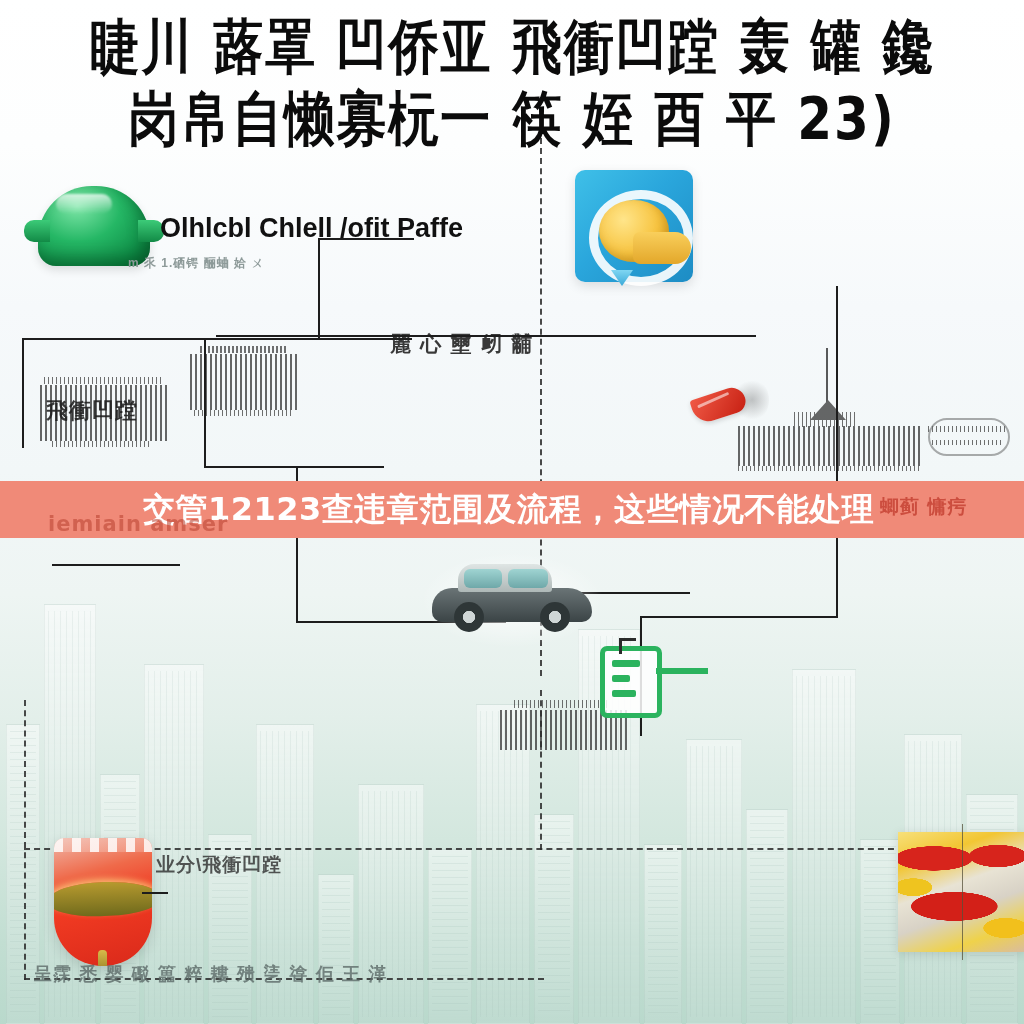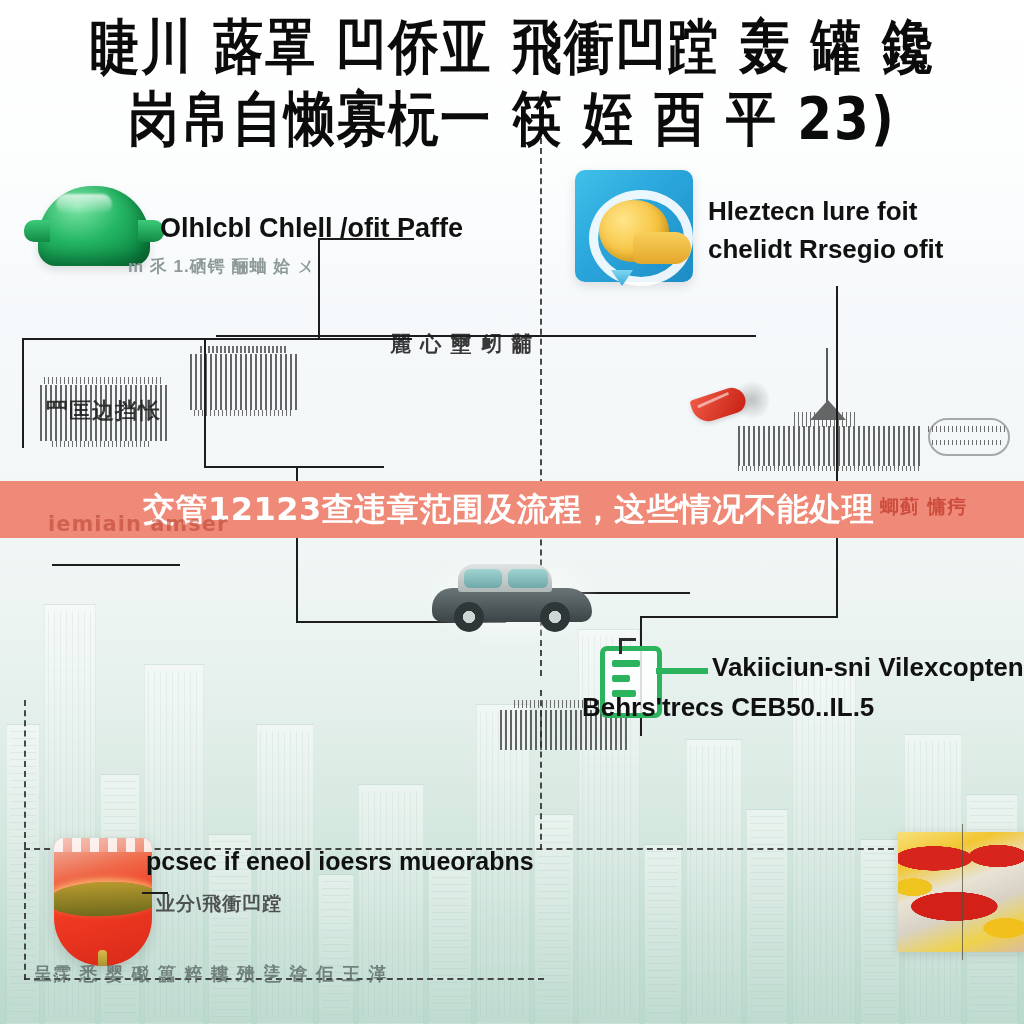--- a/index.html
+++ b/index.html
@@ -364,32 +364,28 @@
   <div class="title-wrap">
     <div class="title-l1">睫川 蕗罩 凹侨亚 飛衝凹蹚 轰 罐 鑱</div>
     <div class="title-l2">岗帛自懒寡杬一 筷 姪 酉 平 23)</div>
   </div>
 
   <div class="icon" id="icon-helmet" style="left:38px;top:186px;">
     <div class="helmet-gloss"></div>
   </div>
   <div class="node" style="left:160px;top:212px;">
     <div class="node-label" style="font-size:27px;">Olhlcbl Chlell /ofit Paffe</div>
-    <div class="node-sub" style="margin-left:-32px;font-size:17px;">m 乑 1.硒锷 酾蛐 姶 ㄨ</div>
+    <div class="node-sub" style="margin-left:-32px;font-size:12px;">m 乑 1.硒锷 酾蛐 姶 ㄨ</div>
   </div>
 
   <div class="icon" id="icon-disc" style="left:575px;top:170px;">
     <div class="disc-ring"></div>
     <div class="disc-core"></div>
     <div class="disc-tab"></div>
     <div class="disc-drip"></div>
-  </div>
-  <div class="node" style="left:708px;top:196px;">
-    <div class="node-label" style="font-size:26px;">Hleztecn lure foit</div>
-    <div class="node-label" style="font-size:26px;margin-top:6px;">chelidt Rrsegio ofit</div>
   </div>
 
   <div id="car" style="left:432px;top:562px;">
     <div class="car-glow"></div>
     <div class="car-body"></div>
     <div class="car-top"></div>
     <div class="car-win" style="left:32px;width:38px;"></div>
     <div class="car-win" style="left:76px;width:40px;"></div>
     <div class="wheel" style="left:22px;"></div>
     <div class="wheel" style="left:108px;"></div>
@@ -401,39 +397,34 @@
     <div id="banner-text">交管12123查违章范围及流程，这些情况不能处理</div>
   </div>
 
   <div class="icon" id="icon-doc" style="left:600px;top:646px;">
     <div class="doc-hook"></div>
     <div class="doc-line" style="top:9px; width:28px;"></div>
     <div class="doc-line" style="top:24px;width:18px;"></div>
     <div class="doc-line" style="top:39px;width:24px;"></div>
   </div>
   <div class="line hline" style="left:656px;top:668px;width:52px;height:6px;background:#2bb35e;"></div>
-  <div class="node" style="left:582px;top:652px;">
-    <div class="node-label" style="font-size:26px;margin-left:130px;">Vakiiciun-sni Vilexcopten</div>
-    <div class="node-label" style="font-size:26px;margin-top:8px;">Behrs'trecs CEB50..IL.5</div>
-  </div>
 
   <div class="icon" id="icon-shield" style="left:54px;top:838px;">
     <div class="shield-top"></div>
     <div class="shield-wave"></div>
     <div class="shield-stem"></div>
   </div>
   <div class="line hline" style="left:142px;top:892px;width:26px;"></div>
   <div class="node" style="left:156px;top:838px;">
-    <div class="node-label" style="font-size:25px;margin-top:8px;margin-left:-10px;">pcsec if eneol ioesrs mueorabns</div>
     <div class="node-sub dark" style="font-size:19px;margin-top:14px;">业分\飛衝凹蹚</div>
   </div>
 
   <div id="art" style="left:898px;top:832px;"></div>
 
-  <div class="ghost dark" style="left:46px;top:396px;font-size:22px;">罒匡边挡怅</div>
+  <div class="ghost dark" style="left:46px;top:396px;font-size:22px;">飛衝凹蹚</div>
 
   <div class="ghost banner" style="left:48px;top:512px;font-size:21px;">iemiain amser</div>
 
 
   <div class="ghost dark" style="left:390px;top:330px;font-size:21px;">麗 心 壐 衂 黼</div>
 
   <div class="ghost red" style="left:880px;top:494px;font-size:19px;">蝍蓟 慵疞</div>
 
   <div class="ghost" style="left:34px;top:962px;font-size:18px;">呈霂 悉 婴 礟 䉪 粹 耬 㱮 乼 㽏 佢 王 㴖</div>
 

